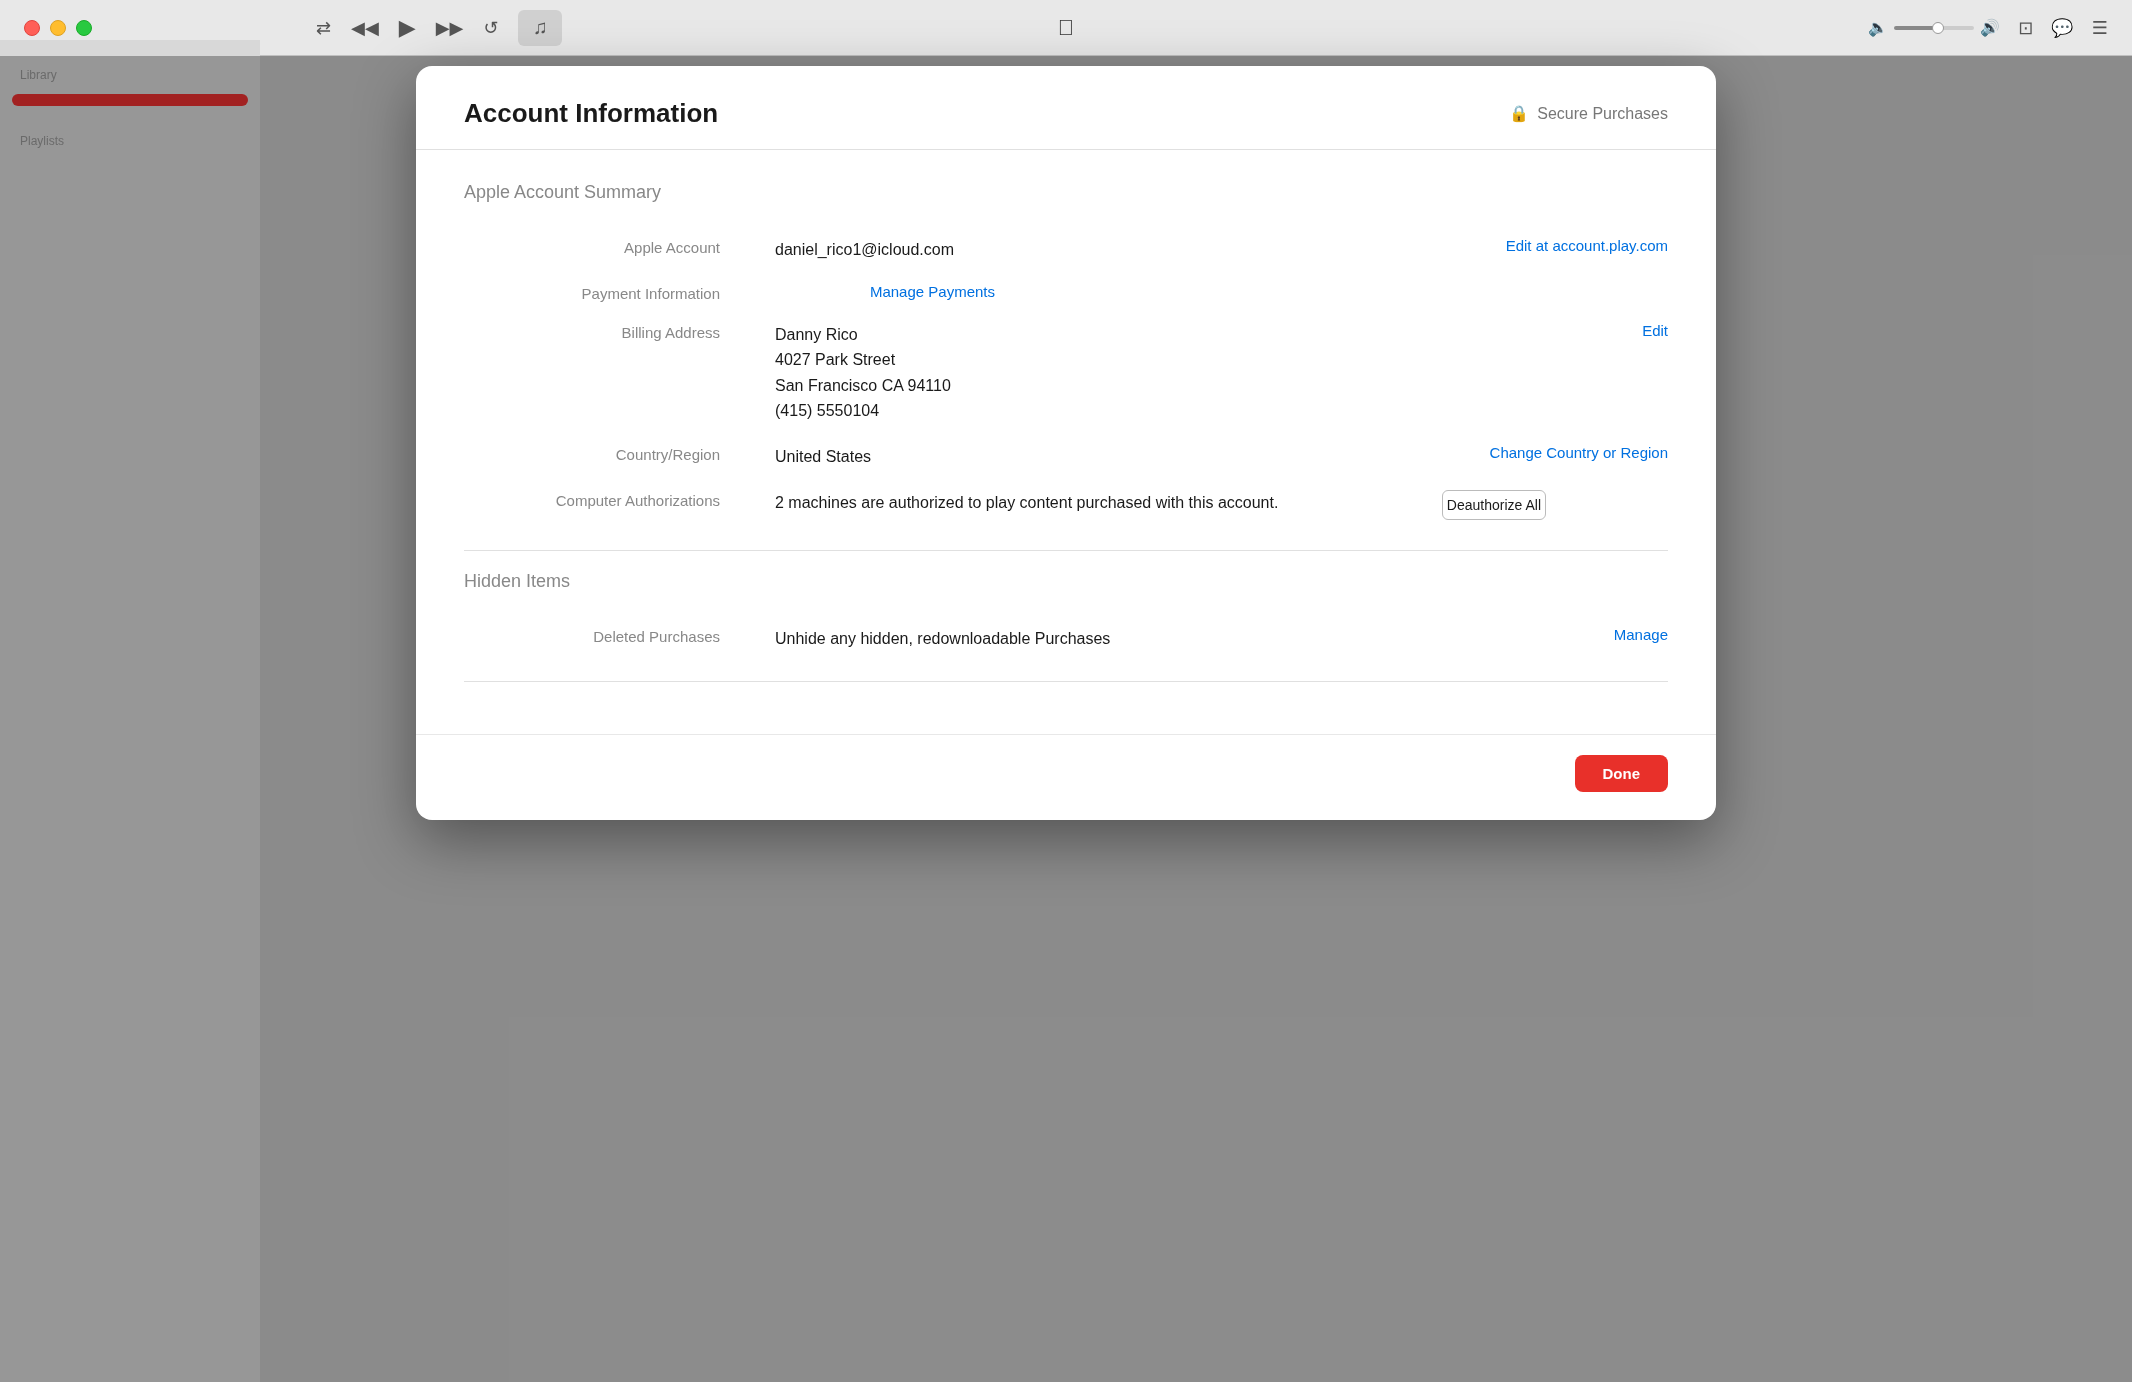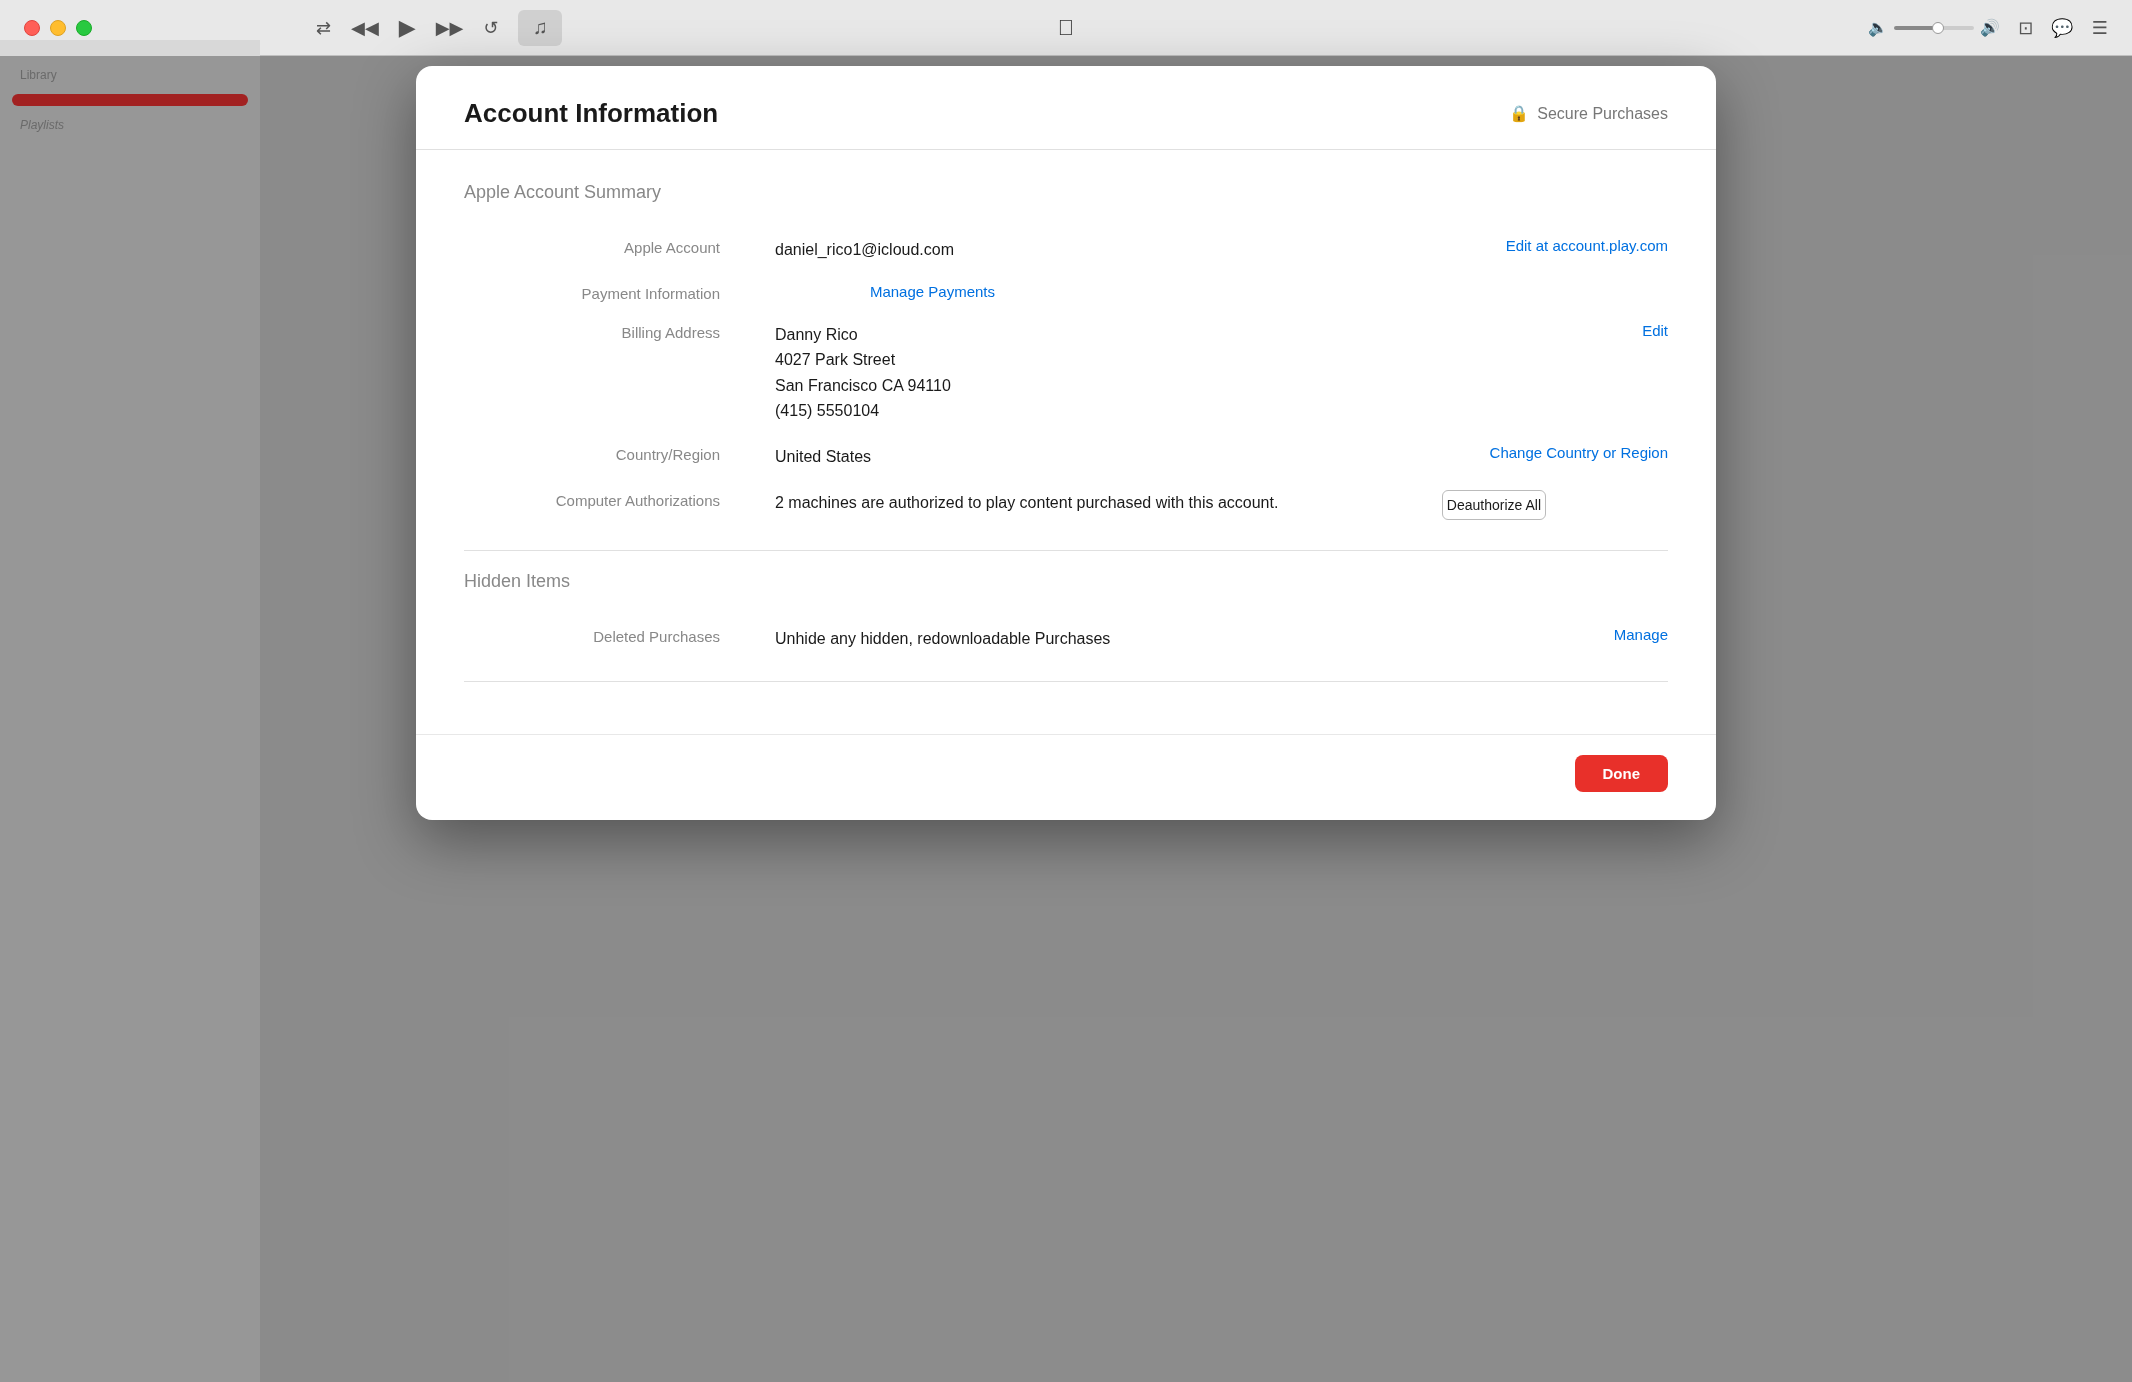--- a/index.html
+++ b/index.html
@@ -312,21 +312,21 @@
     </div>
     <span class="toolbar-icon">⊡</span>
     <span class="toolbar-icon">💬</span>
     <span class="toolbar-icon">☰</span>
   </div>
 </div>
 
 <div class="bg-content">
   <div class="bg-sidebar-item" style="margin-top: 20px; font-size:12px; color:#999;">Library</div>
   <div class="bg-sidebar-highlight"></div>
-  <div class="bg-sidebar-item" style="margin-top: 4px; font-size:12px; color:#999;font-style:italic;">Playlists</div>
+  <div class="bg-sidebar-item" style="margin-top: 20px; font-size:12px; color:#999;">Playlists</div>
 </div>
 
 <div class="modal-overlay">
   <div class="modal">
 
     <div class="modal-header">
       <h1 class="modal-title">Account Information</h1>
       <div class="secure-connection">
         <span class="lock-icon">🔒</span>
         <span>Secure Purchases</span>

